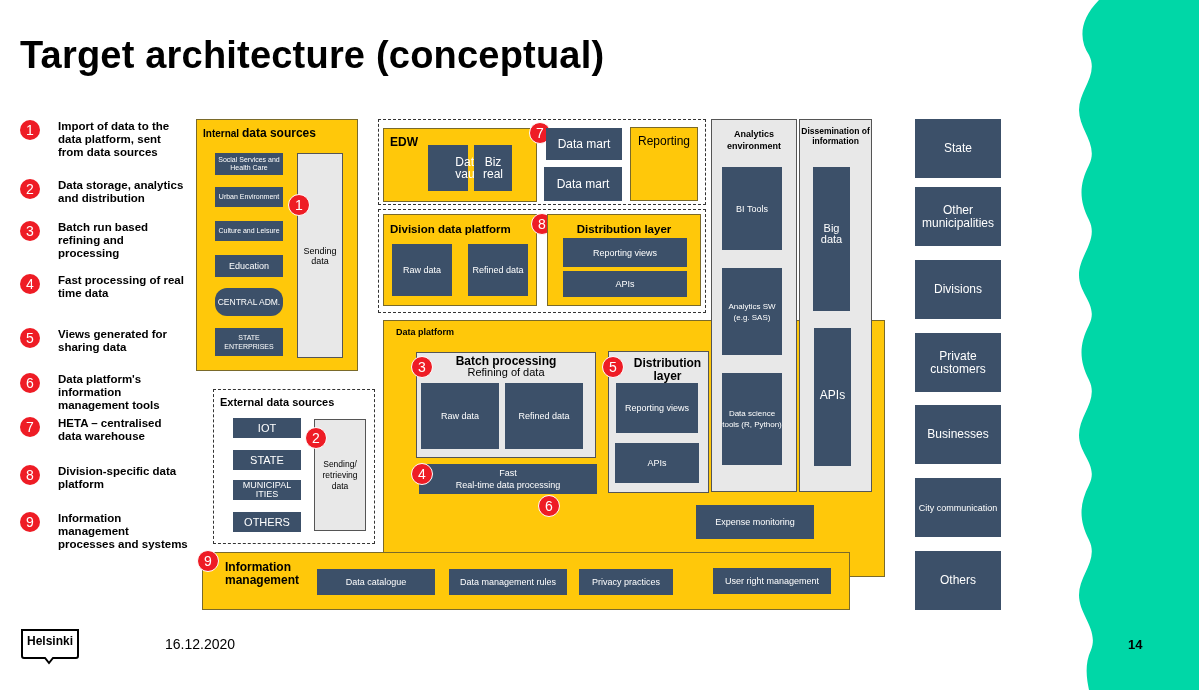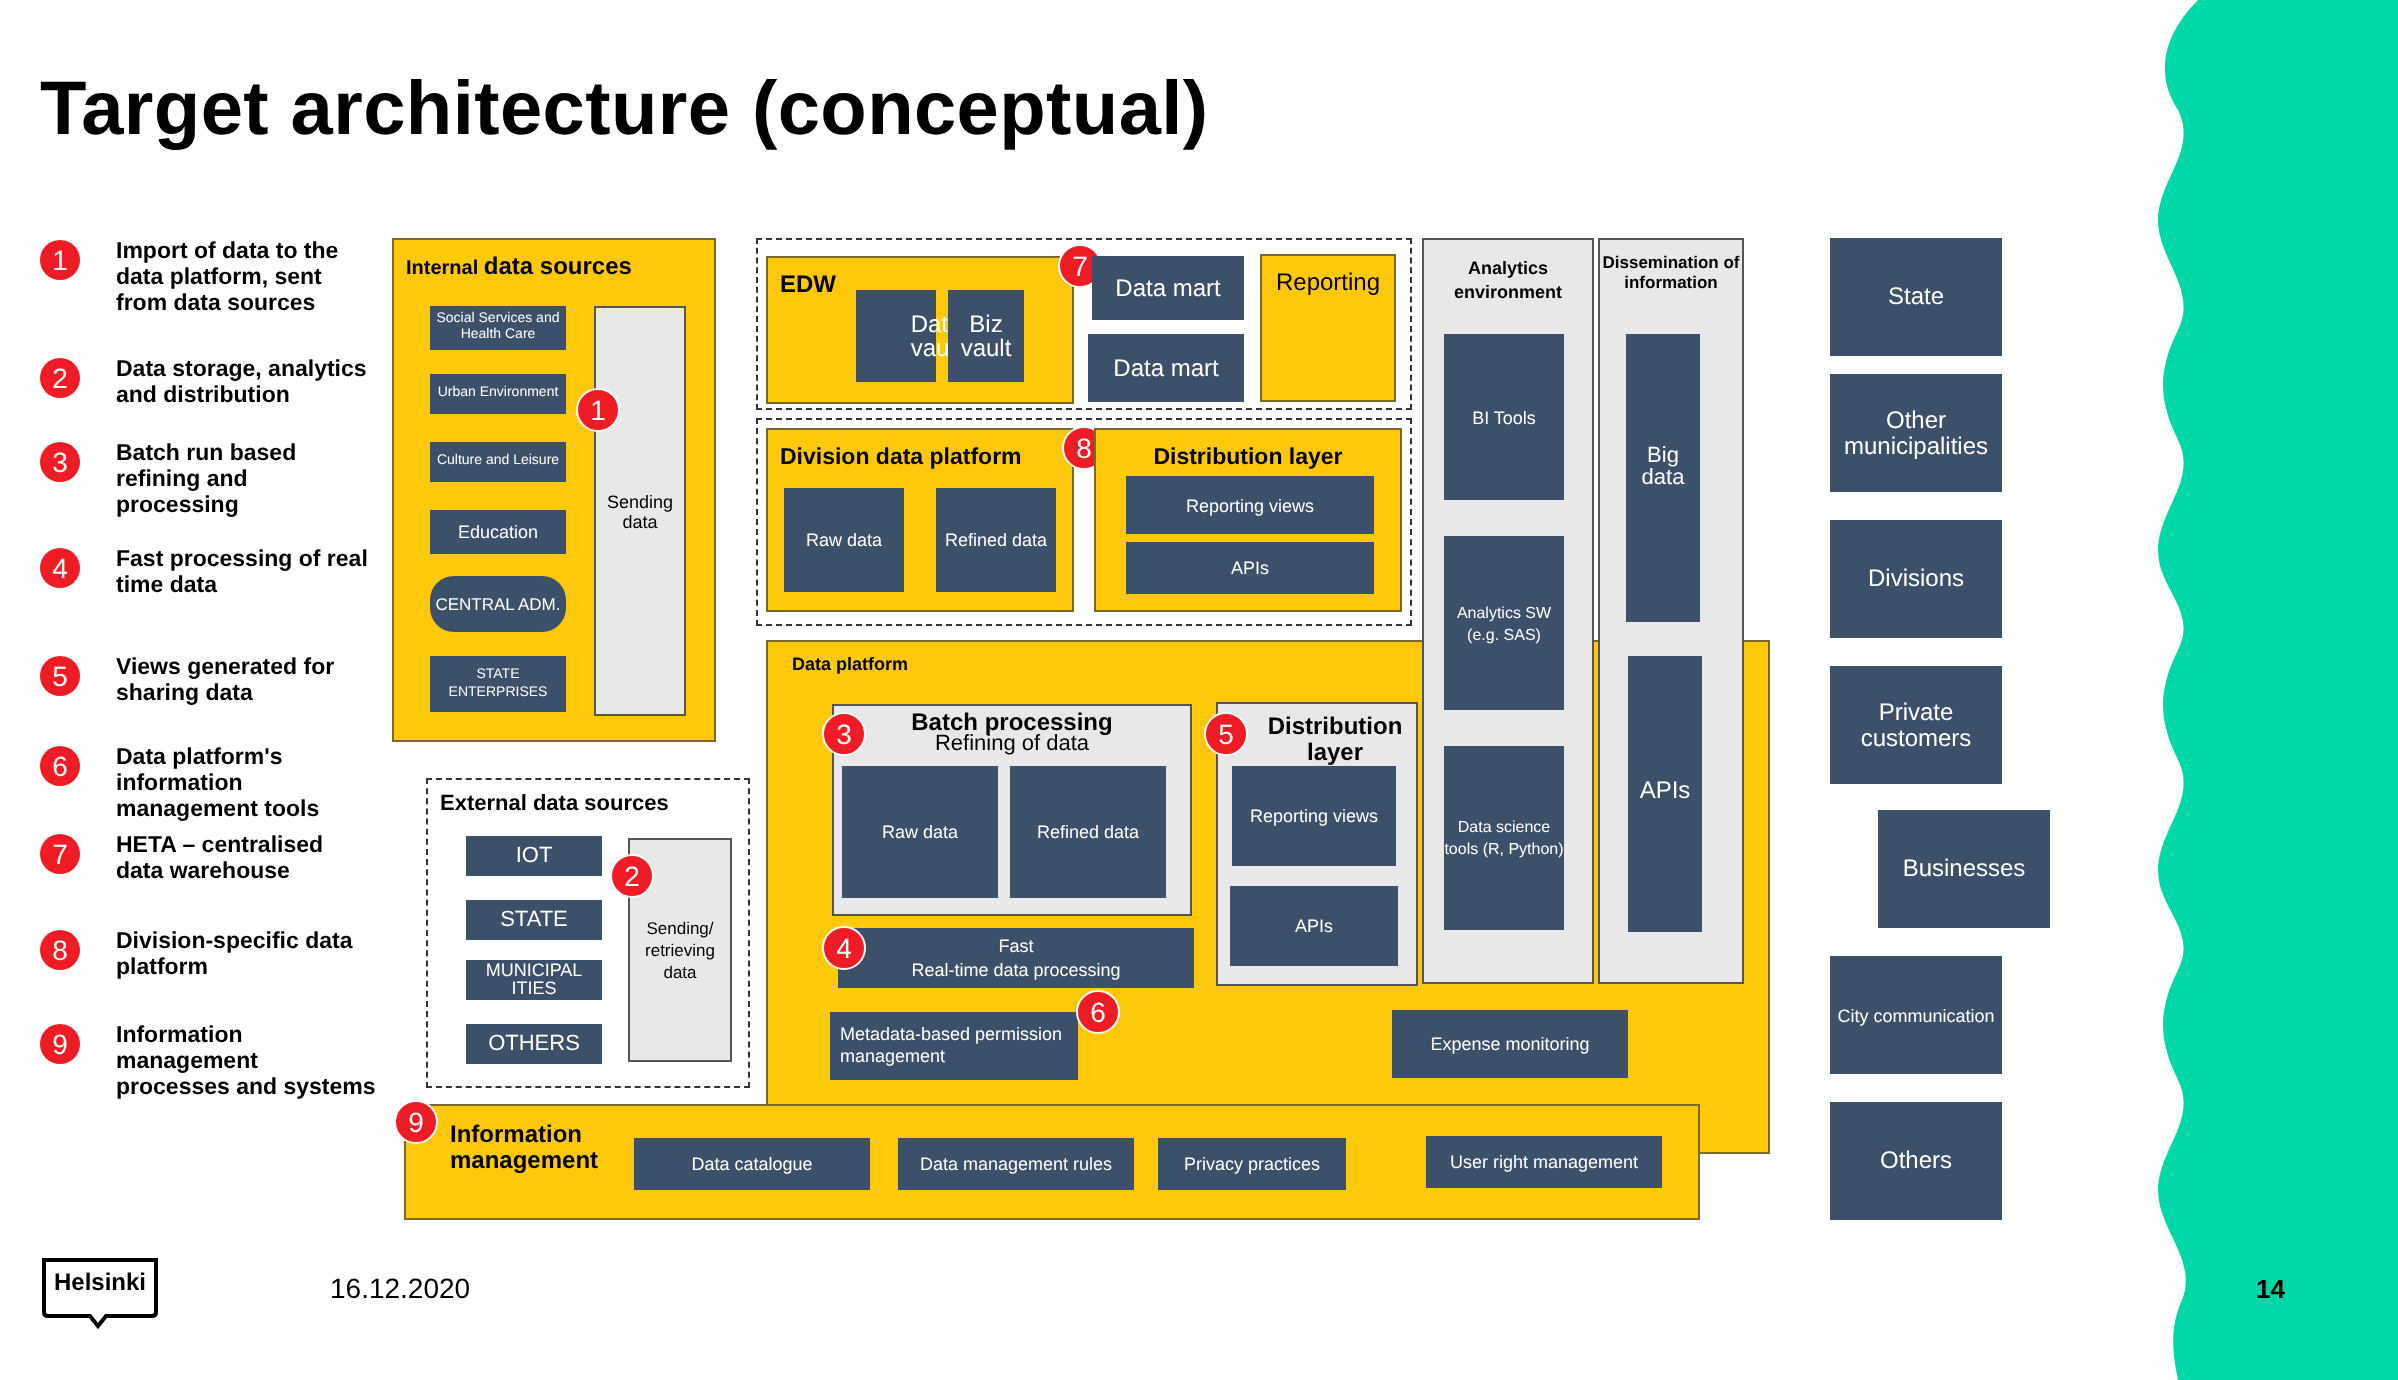--- a/index.html
+++ b/index.html
@@ -89,21 +89,21 @@
   <div class="abs navy" style="left:19px; top:90px; width:68px; height:20px; font-size:9px; line-height:9px; overflow:hidden;">MUNICIPAL ITIES</div>
   <div class="abs navy" style="left:19px; top:122px; width:68px; height:20px; font-size:11px;">OTHERS</div>
   <div class="abs grey" style="left:100px; top:29px; width:52px; height:112px; display:flex; align-items:center; justify-content:center; text-align:center; font-size:8.5px; line-height:11px;">Sending/ retrieving data</div>
   <div class="badge" style="left:91px; top:37px;">2</div>
 </div>
 
 <div class="abs dashed" style="left:378px; top:119px; width:328px; height:86px;">
   <div class="abs yellow" style="left:4px; top:8px; width:154px; height:74px;">
     <div class="lbl" style="left:6px; top:6px; font-size:12px;">EDW</div>
     <div class="abs navy" style="left:44px; top:16px; width:38px; height:46px; font-size:12px; line-height:12px;padding-left:40px;">Data vault</div>
-    <div class="abs navy" style="left:90px; top:16px; width:38px; height:46px; font-size:12px; line-height:12px;">Biz vault</div>
+    <div class="abs navy" style="left:90px; top:16px; width:38px; height:46px; font-size:12px; line-height:12px;">Biz real</div>
   </div>
   <div class="badge" style="left:150px; top:2px;">7</div>
   <div class="abs navy" style="left:167px; top:8px; width:76px; height:32px; font-size:12px;">Data mart</div>
   <div class="abs navy" style="left:165px; top:47px; width:78px; height:34px; font-size:12px;">Data mart</div>
   <div class="abs yellow" style="left:251px; top:7px; width:68px; height:74px;">
     <div class="lbl" style="left:0; right:0; top:6px; text-align:center; font-weight:normal; font-size:12px;">Reporting</div>
   </div>
 </div>
 
 <div class="abs dashed" style="left:378px; top:209px; width:328px; height:104px;">
@@ -133,21 +133,20 @@
     <span>Fast</span>
     <span>Real-time data processing</span>
   </div>
   <div class="badge" style="left:27px; top:142px;">4</div>
   <div class="abs grey" style="left:224px; top:30px; width:101px; height:142px;">
     <div class="lbl" style="left:18px; right:0; top:5px; text-align:center; font-size:12px; line-height:13px;">Distribution layer</div>
     <div class="abs navy" style="left:7px; top:31px; width:82px; height:50px; font-size:9px;">Reporting views</div>
     <div class="abs navy" style="left:6px; top:91px; width:84px; height:40px; font-size:9px;">APIs</div>
   </div>
   <div class="badge" style="left:218px; top:35px;">5</div>
-  <div class="abs navy" style="left:31px; top:185px; width:124px; height:34px; font-size:9px; line-height:11px; justify-content:flex-start; text-align:left; padding-left:5px;">Metadata-based permission management</div>
   <div class="abs navy" style="left:312px; top:184px; width:118px; height:34px; font-size:9px;">Expense monitoring</div>
   <div class="badge" style="left:154px; top:174px;">6</div>
 </div>
 
 <div class="abs grey" style="left:711px; top:119px; width:86px; height:373px;">
   <div class="lbl" style="left:0; right:0; top:8px; text-align:center; font-size:9px; line-height:12px;">Analytics environment</div>
   <div class="abs navy" style="left:10px; top:47px; width:60px; height:83px; font-size:9px; line-height:12px;">BI Tools</div>
   <div class="abs navy" style="left:10px; top:148px; width:60px; height:87px; font-size:8px; line-height:11px;">Analytics SW (e.g. SAS)</div>
   <div class="abs navy" style="left:10px; top:253px; width:60px; height:92px; font-size:8px; line-height:11px;">Data science tools (R, Python)</div>
 </div>
@@ -164,21 +163,21 @@
   <div class="abs navy" style="left:246px; top:16px; width:118px; height:26px; font-size:9px;">Data management rules</div>
   <div class="abs navy" style="left:376px; top:16px; width:94px; height:26px; font-size:9px;">Privacy practices</div>
   <div class="abs navy" style="left:510px; top:15px; width:118px; height:26px; font-size:9px;">User right management</div>
 </div>
 <div class="badge" style="left:197px; top:550px;">9</div>
 
 <div class="consumer navy" style="top:119px;">State</div>
 <div class="consumer navy" style="top:187px;">Other municipalities</div>
 <div class="consumer navy" style="top:260px;">Divisions</div>
 <div class="consumer navy" style="top:333px;">Private customers</div>
-<div class="consumer navy" style="top:405px;margin-left:24px;">Businesses</div>
+<div class="consumer navy" style="top:405px;">Businesses</div>
 <div class="consumer navy" style="top:478px; font-size:9px; line-height:12px;">City communication</div>
 <div class="consumer navy" style="top:551px;">Others</div>
 
 <div class="abs" style="left:20px; top:628px; width:60px; height:40px;">
   <svg width="60" height="40" viewBox="0 0 60 40">
     <path d="M2 2 L58 2 L58 28 Q58 30 56 30 L33 30 L29 35 L25 30 L4 30 Q2 30 2 28 Z" fill="#fff" stroke="#000" stroke-width="2"></path>
   </svg>
   <div class="abs" style="left:0; top:6px; width:60px; text-align:center; font-size:12px; font-weight:bold;">Helsinki</div>
 </div>
 <div class="abs" style="left:165px; top:636px; font-size:14px;">16.12.2020</div>

